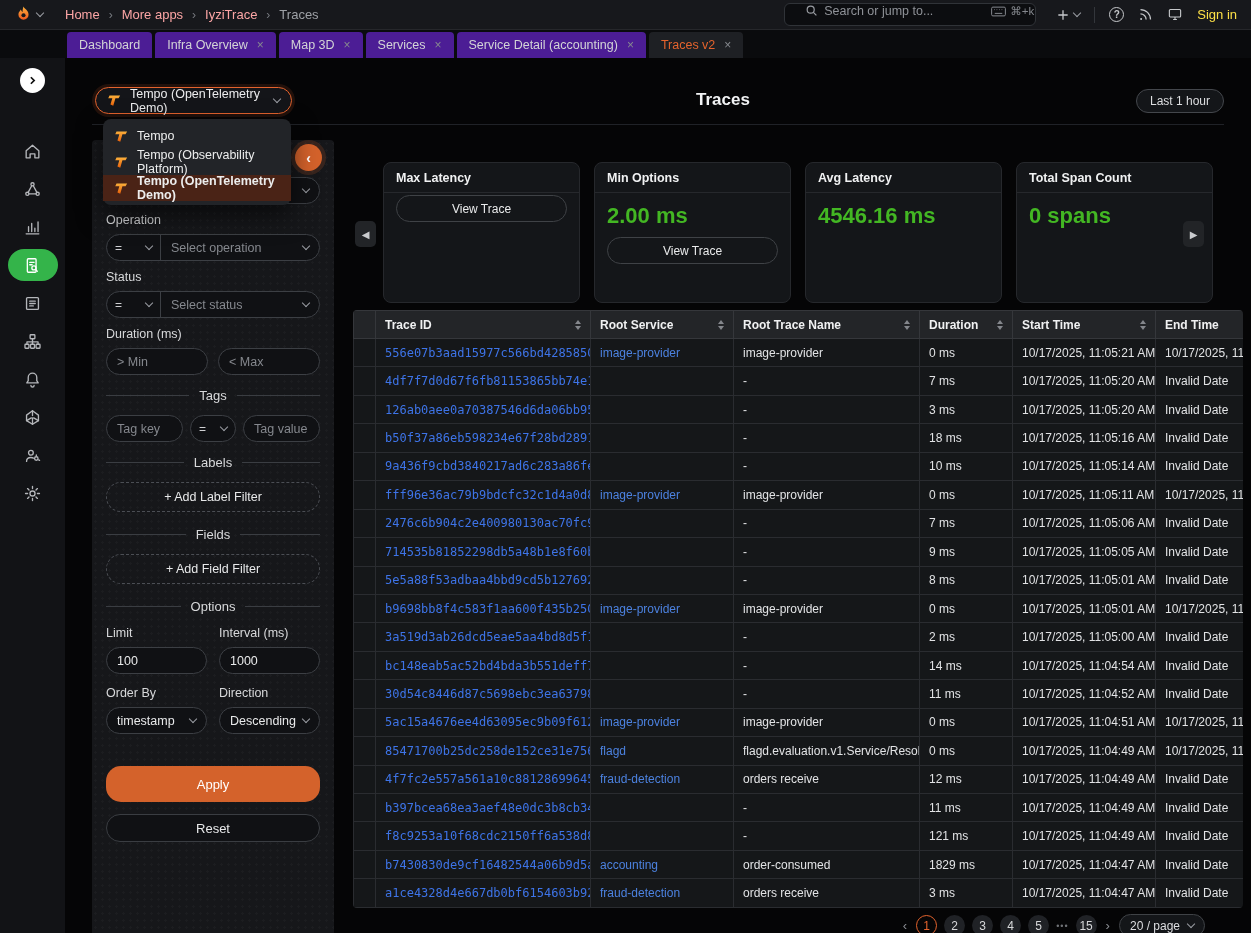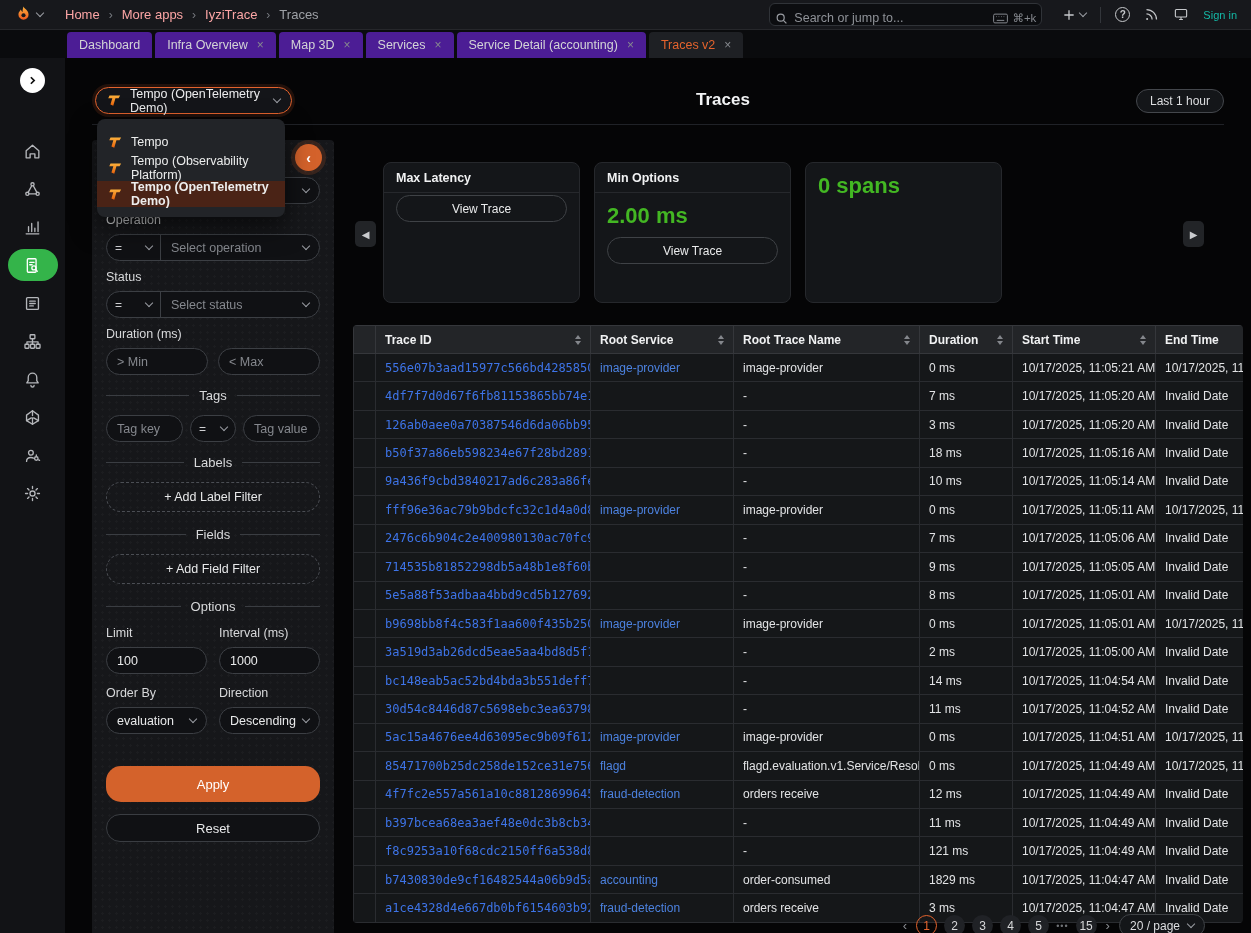--- a/index.html
+++ b/index.html
@@ -7,29 +7,29 @@
   button{background:none;border:none;color:inherit;cursor:pointer;font-family:inherit}
   input{font-family:inherit;outline:none}
 
   
   .topnav{position:absolute;left:0;top:0;right:0;height:30px;background:#17181c;border-bottom:1px solid #26272b;display:flex;align-items:center;padding:0 14px;gap:8px;z-index:50}
   .logo-wrap{display:flex;align-items:center;gap:4px}
   .crumbs{display:flex;align-items:center;gap:9px;margin-left:14px;font-size:13px}
   .crumbs .sep{color:#76797f;font-size:12px}
   .crumbs .crumb{color:#fca5a5}
   .crumbs .crumb.dim{color:#9ea1a6}
-  .searchbox{margin-left:auto;width:273px;height:23px;background:#0c0d10;border:1px solid #303338;border-radius:6px;display:flex;align-items:flex-end;padding:0 5px;gap:6px}
+  .searchbox{margin-left:auto;width:252px;height:23px;background:#0c0d10;border:1px solid #303338;border-radius:6px;display:flex;align-items:flex-start;padding:0 20px;gap:6px}
   .searchbox input{flex:1;background:transparent;border:none;color:#cfd1d4;font-size:12.5px}
   .searchbox input::placeholder{color:#8f9298}
   .kbd-hint{display:flex;align-items:center;gap:4px;color:#85888e;font-size:11.5px;white-space:nowrap}
   .nav-actions{display:flex;align-items:center;gap:14px;margin-left:12px}
   .nav-btn{display:flex;align-items:center;gap:4px;color:#c6c8cb}
   .vdiv{width:1px;height:16px;background:#33363b}
   .circle-q{width:15px;height:15px;border:1.3px solid #c6c8cb;border-radius:50%;font-size:10px;display:flex;align-items:center;justify-content:center;color:#c6c8cb;font-weight:bold}
-  .signin{font-size:11px;color:#14b8a6}
+  .signin{font-size:13px;color:#fde047}
   .chv{width:6px;height:6px;border-right:1.5px solid #9a9da3;border-bottom:1.5px solid #9a9da3;transform:rotate(45deg);margin-top:-3px;flex:none}
 
   
   .tabbar{position:absolute;left:0;top:30px;right:0;height:28px;background:#0a0b0d;display:flex;align-items:flex-end;padding-left:67px;gap:3px;z-index:40}
   .tab{height:26px;background:#4c1d95;border-radius:4px 4px 0 0;display:flex;align-items:center;padding:0 12px;gap:9px;font-size:12.5px;color:#d3d4d6}
   .tab.active{background:#1e2024;color:#e4632d}
   .tab .x{color:#86898f;font-size:12px}
 
   
   .rail{position:absolute;left:0;top:58px;bottom:0;width:65px;background:#121316;z-index:30;display:flex;flex-direction:column;align-items:center}
@@ -42,21 +42,21 @@
   
   .main{position:absolute;left:65px;top:58px;right:0;bottom:0;background:#050506}
   .page-header{position:absolute;left:0;right:0;top:0;height:67px}
   .page-header::after{content:"";position:absolute;left:27px;right:27px;bottom:0;height:1px;background:#202227}
   .ds-control{position:absolute;left:30px;top:29px;width:197px;height:27px;border:1px solid #e4632d;border-radius:15px;background:#141519;box-shadow:0 0 0 3px rgba(228,99,45,.13);display:flex;align-items:center;padding:0 11px;gap:8px;font-size:12.5px;color:#ececee}
   .ds-control .chv{margin-left:auto}
   .page-title{position:absolute;left:130px;right:0;top:32px;text-align:center;font-size:17px;font-weight:bold;color:#f2f3f4}
   .time-btn{position:absolute;right:27px;top:31px;height:24px;padding:0 13px;border:1px solid #44474c;border-radius:13px;background:#141619;font-size:12px;color:#dddee0}
 
   
-  .ds-menu{position:absolute;left:32px;top:61px;width:188px;background:#222428;border-radius:8px;box-shadow:0 10px 26px rgba(0,0,0,.6);padding:10px 0;z-index:60}
+  .ds-menu{position:absolute;left:38px;top:61px;width:188px;background:#222428;border-radius:8px;box-shadow:0 10px 26px rgba(0,0,0,.6);padding:4px 0;z-index:60}
   .menu-item{height:26px;display:flex;align-items:center;gap:8px;padding:0 11px;font-size:12.5px;color:#eceded}
   .menu-item.selected{background:#4a2316;font-weight:bold}
   .menu-item svg{flex:none}
 
   .collapse-btn{position:absolute;left:230px;top:86px;width:27px;height:27px;border-radius:50%;background:#d4622b;color:#fff;font-size:14px;font-weight:bold;display:flex;align-items:center;justify-content:center;z-index:20;box-shadow:0 0 0 4px rgba(212,98,43,.18)}
 
   
   .fp{position:absolute;left:27px;top:82px;width:242px;bottom:0;background:#16171a;border-radius:4px 4px 0 0;padding:16px 14px;background-image:radial-gradient(rgba(255,255,255,.028) 1px,transparent 1.2px);background-size:7px 7px}
   .flabel{font-size:12.5px;color:#d7d8da;margin-bottom:7px}
   .fgroup{margin-bottom:9px}
@@ -83,21 +83,21 @@
   .car-left{left:290px;top:163px}
   .car-right{left:1118px;top:163px}
   .cards{position:absolute;left:318px;top:104px;display:flex;gap:14px}
   .card{width:197px;height:141px;background:#141619;border:1px solid #26282c;border-radius:8px;overflow:hidden}
   .card-h{height:30px;border-bottom:1px solid #26282c;display:flex;align-items:center;padding:0 12px}
   .card-t{font-size:12.5px;font-weight:bold;color:#f0f1f2}
   .card-v{padding:10px 12px 6px;font-size:22px;font-weight:bold;color:#43b723}
   .card-btn{display:block;width:171px;margin:2px auto 0;height:27px;border:1px solid #3f4246;border-radius:14px;font-size:12px;color:#eaebec}
 
   
-  .table-wrap{position:absolute;left:288px;top:267px;width:890px;height:598px;overflow:hidden;border-radius:4px}
+  .table-wrap{position:absolute;left:288px;top:252px;width:890px;height:598px;overflow:hidden;border-radius:4px}
   table{width:922px;table-layout:fixed;border-collapse:collapse;font-size:12px}
   col.c0{width:22px}col.c1{width:215px}col.c2{width:143px}col.c3{width:186px}col.c4{width:93px}col.c5{width:143px}col.c6{width:120px}
   th{background:#232528;height:28px;border:1px solid #35373b;padding:0 9px;font-size:12px;color:#f0f1f2;text-align:left;font-weight:bold}
   th .thflex{display:flex;align-items:center}
   .sort{display:inline-flex;flex-direction:column;gap:2px;margin-left:auto}
   .sort i{width:0;height:0;border-left:3.5px solid transparent;border-right:3.5px solid transparent}
   .sort .up{border-bottom:4px solid #84878c}
   .sort .dn{border-top:4px solid #84878c}
   td{height:28.45px;background:#151719;border:1px solid #2a2c30;padding:0 9px;white-space:nowrap;overflow:hidden;color:#e2e3e5}
   td.c-id{font-family:"DejaVu Sans Mono",monospace;color:#3e74e8;font-size:12px}
@@ -412,21 +412,21 @@
     <div class="grid2">
       <div class="flabel">Limit</div>
       <div class="flabel">Interval (ms)</div>
       <input class="txt" value="100" style="">
       <input class="txt" value="1000" style="">
     </div>
     <div class="grid2" style="margin-top:12px">
       <div class="flabel">Order By</div>
       <div class="flabel">Direction</div>
       <div class="selbox">
-          <span>evaluation</span>
+          <span>timestamp</span>
           <span class="chv"></span>
         </div>
       <div class="selbox">
           <span>Descending</span>
           <span class="chv"></span>
         </div>
     </div>
     <button class="apply-btn">Apply</button>
     <button class="reset-btn">Reset</button>
   </aside>
@@ -440,20 +440,29 @@
         <button class="card-btn">View Trace</button>
       </div>
       <div class="card">
         <div class="card-h">
           <span class="card-t">Min Options</span>
         </div>
         <div class="card-v">2.00 ms</div>
         <button class="card-btn">View Trace</button>
       </div>
       <div class="card">
+        <div class="card-h">
+          <span class="card-t">Avg Latency</span>
+        </div>
+        <div class="card-v">4546.16 ms</div>
+      </div>
+      <div class="card">
+        <div class="card-h">
+          <span class="card-t">Total Span Count</span>
+        </div>
         <div class="card-v">0 spans</div>
       </div>
     </div>
   <button class="car-btn car-right">▶</button>
 
   <div class="table-wrap">
     <table>
       <colgroup>
           <col class="c0">
           <col class="c1">

